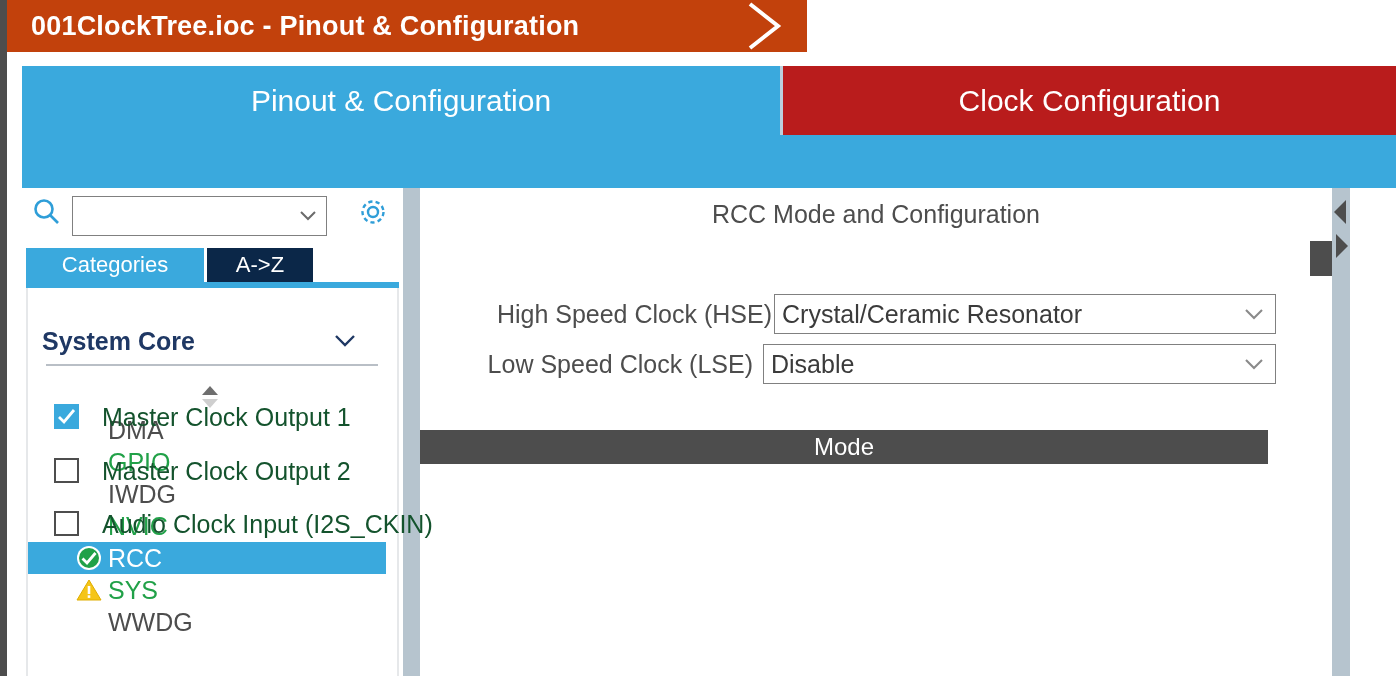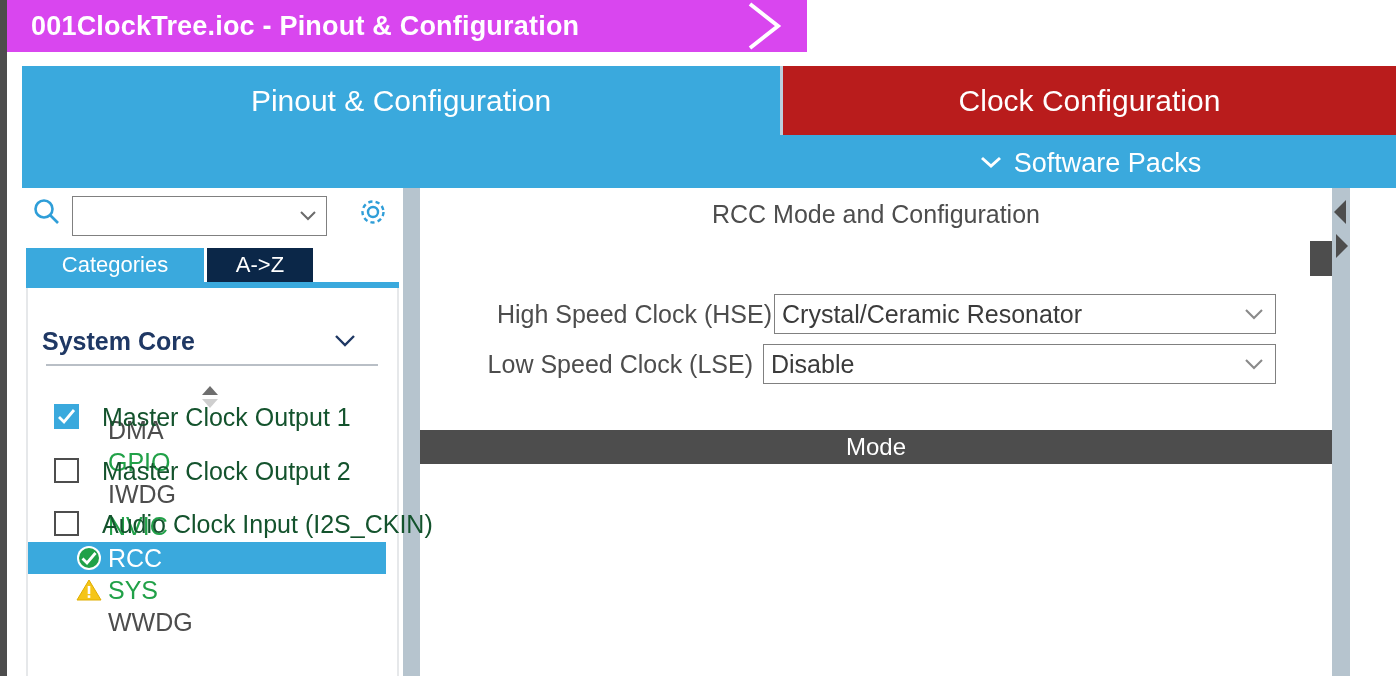--- a/index.html
+++ b/index.html
@@ -21,21 +21,21 @@
     left: 0; top: 0;
     width: 7px; height: 676px;
     background: #4d4d4d;
   }
 
   
   #titlebar {
     position: absolute;
     left: 7px; top: 0;
     width: 1190px; height: 52px;
-    background: #d946ef;
+    background: #c2410c;
     overflow: hidden;
   }
   #titlebar-text {
     position: absolute;
     left: 24px; top: 4px;
     color: #ffffff;
     font-size: 27px;
     font-weight: bold;
     letter-spacing: 0.2px;
     line-height: 44px;
@@ -271,21 +271,21 @@
     left: 0; top: 12px;
     width: 912px;
     text-align: center;
     color: #4d4d4d;
     font-size: 25px;
     white-space: nowrap;
   }
   #mode-bar {
     position: absolute;
     left: 0; top: 242px;
-    width: 912px; height: 34px;
+    width: 848px; height: 34px;
     background: #4d4d4d;
     color: #ffffff;
     font-size: 24px;
     line-height: 34px;
     text-align: center;
     white-space: nowrap;
   }
 
   .cfg-row {
     position: absolute;
@@ -396,27 +396,20 @@
       <polyline points="16,12 44,34 16,56" fill="none" stroke="#ffffff" stroke-width="4"></polyline>
     </svg>
   </div>
   <div id="titlebar-notch"></div>
 </div>
 
 <div id="tabstrip">
   <div id="tab-pinout">Pinout &amp; Configuration</div>
   <div id="tab-sep"></div>
   <div id="tab-clock">Clock Configuration</div>
-  <div id="software-packs">
-    <span id="sp-chevron">
-      <svg width="26" height="16" viewBox="0 0 26 16">
-        <polyline points="4,4 13,12 22,4" fill="none" stroke="#ffffff" stroke-width="3"></polyline>
-      </svg>
-    </span><span>Software Packs</span>
-  </div>
 </div>
 
 <div id="leftpanel"></div>
 
 <div id="search-icon">
   <svg width="32" height="32" viewBox="0 0 32 32">
     <circle cx="13" cy="13" r="8.5" fill="none" stroke="#2f9ed8" stroke-width="2.6"></circle>
     <line x1="19" y1="19" x2="27" y2="27" stroke="#2f9ed8" stroke-width="2.6"></line>
   </svg>
 </div>

